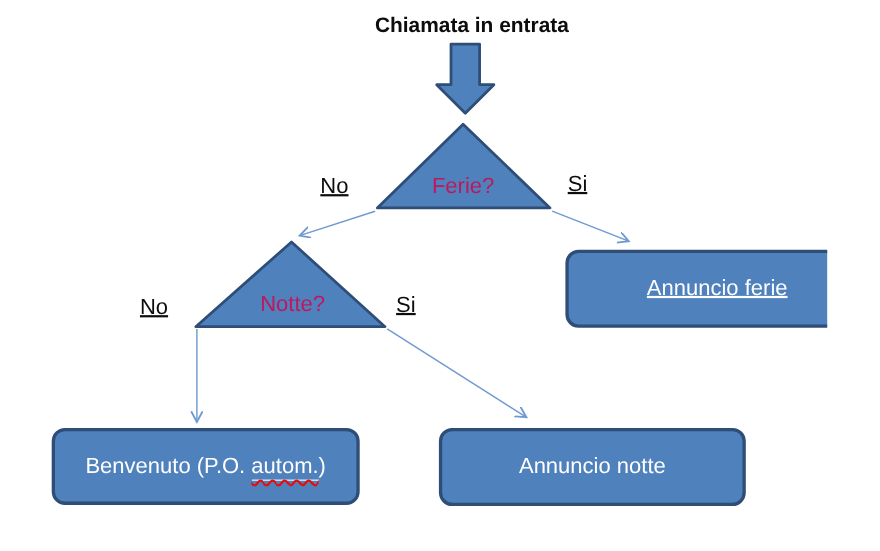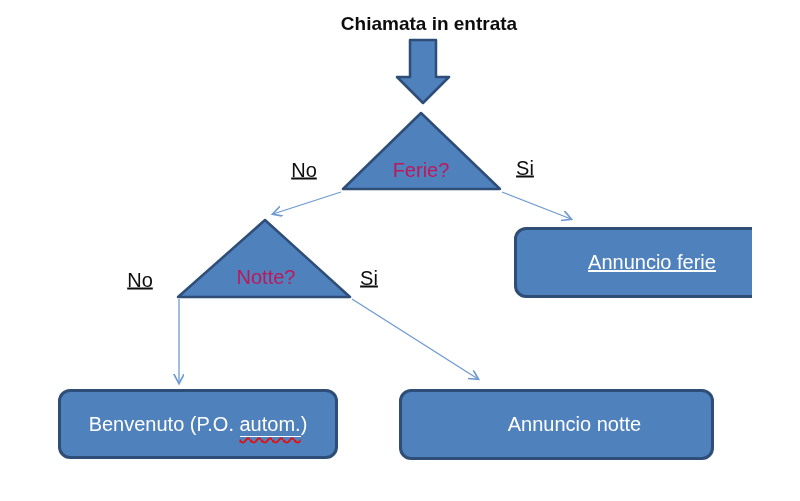--- a/index.html
+++ b/index.html
@@ -52,21 +52,21 @@
     border: 3px solid #2e4d77;
     background: #4f81bd;
     display: flex;
     align-items: center;
     justify-content: center;
     color: #ffffff;
     font-size: 20px;
     white-space: nowrap;
   }
   #box-annuncio-ferie { left: 486px; top: 227px; width: 270px; height: 65px; text-decoration: underline; }
-  #box-benvenuto      { left: 30px;  top: 389px; width: 274px; height: 64px; }
+  #box-benvenuto      { left: 19px;  top: 389px; width: 274px; height: 64px; }
   #box-annuncio-notte { left: 371px; top: 389px; width: 273px; height: 65px; }
 
   .misspelled {
     text-decoration-line: underline;
     text-decoration-style: wavy;
     text-decoration-thickness: 1.5px;
     text-underline-offset: 6px;
     border-bottom: 1px solid #ffffff;
     padding-bottom: 1px;
   }
@@ -106,17 +106,17 @@
   <div class="branch-label" id="label-si-notte">Si</div>
 
   <div class="node-box" id="box-annuncio-ferie" style="background-color: rgb(79, 129, 189); border-color: rgb(46, 77, 119);">
     <span>Annuncio ferie</span>
   </div>
 
   <div class="node-box" id="box-benvenuto" style="background-color: rgb(79, 129, 189); border-color: rgb(46, 77, 119);">
     <span><span>Benvenuto (P.O. </span><span class="misspelled" style="text-decoration-color: rgb(224, 16, 16);">autom.</span><span>)</span></span>
   </div>
 
-  <div class="node-box" id="box-annuncio-notte" style="background-color: rgb(79, 129, 189); border-color: rgb(46, 77, 119); padding-left: 36px;">
+  <div class="node-box" id="box-annuncio-notte" style="background-color: rgb(79, 129, 189); border-color: rgb(46, 77, 119);">
     <span>Annuncio notte</span>
   </div>
 
 </div>
 
 </body></html>

